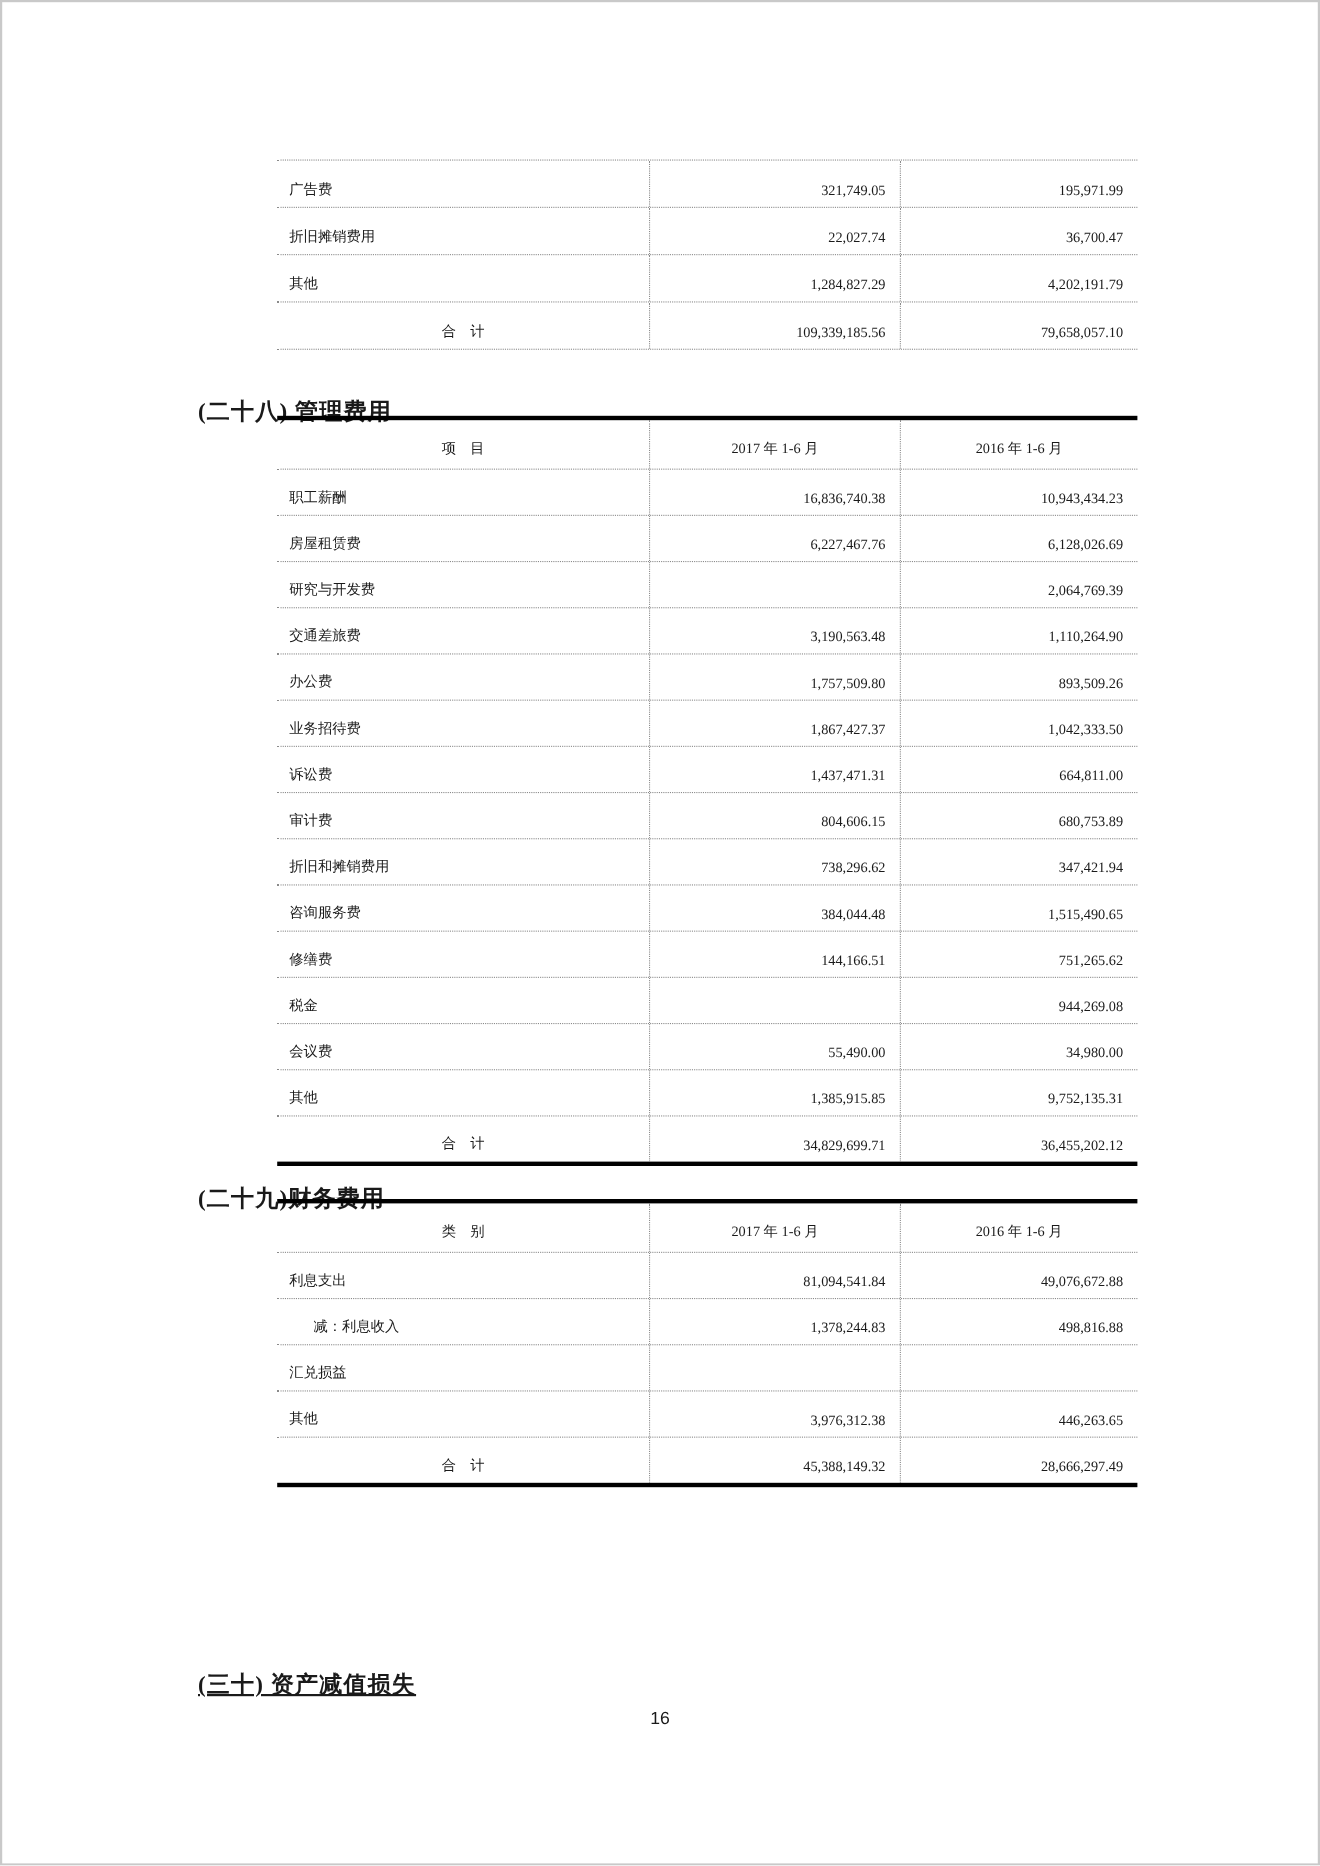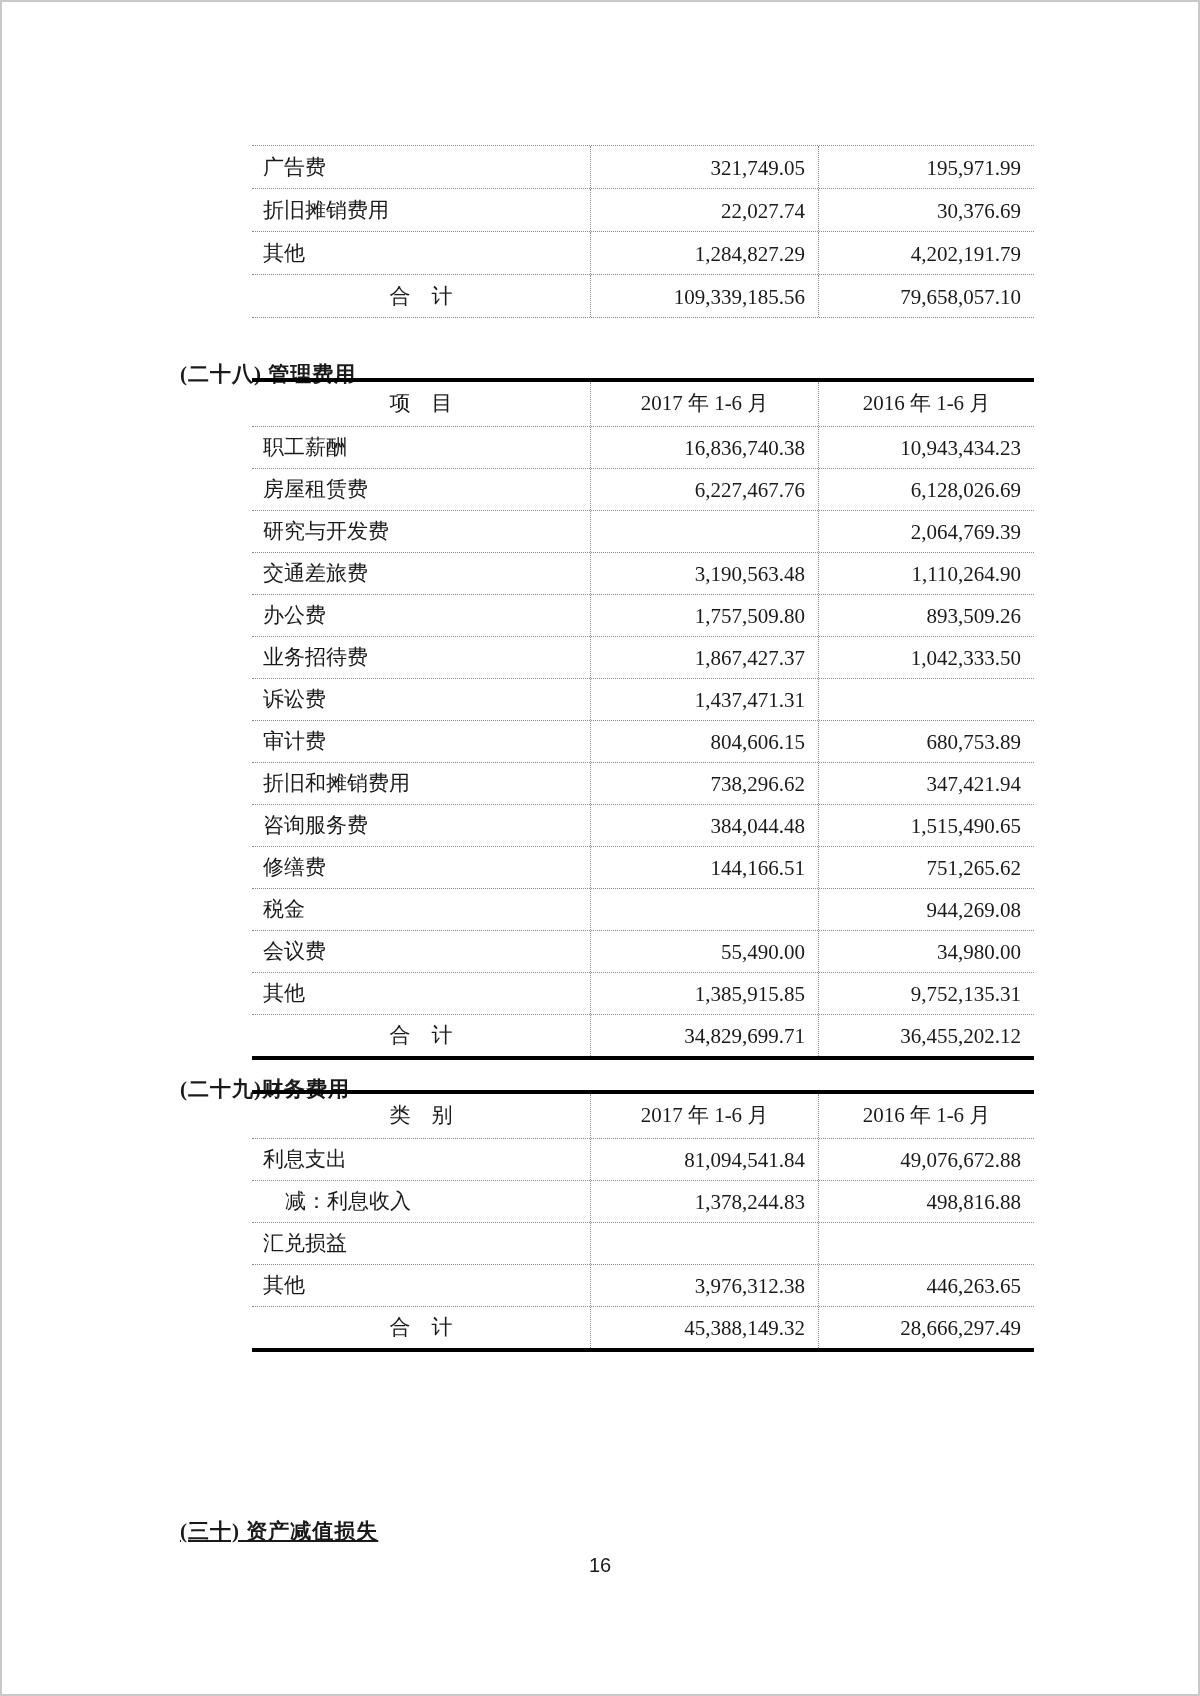--- a/index.html
+++ b/index.html
@@ -7,59 +7,59 @@
     position:relative;
     width:1200px; height:1696px;
     box-sizing:border-box;
     background:#ffffff;
     border:2px solid #c9c9c9;
     font-family:"Liberation Serif","DejaVu Serif",serif;
     color:#1a1a1a;
     overflow:hidden;
   }
   .tbl { position:absolute; left:250px; width:782px; }
-  .row { display:flex; height:41px; border-bottom:1px dotted #8a8a8a; font-size:21px; }
+  .row { display:flex; height:41px; border-bottom:1px dotted #8a8a8a; font-size:13px; }
   .c { box-sizing:border-box; display:flex; align-items:flex-end; padding-bottom:7px; overflow:hidden; white-space:nowrap; }
   .c1 { width:339px; padding-left:11px; border-right:1px dotted #8a8a8a; }
   .c2 { width:228px; justify-content:flex-end; padding-right:13px; border-right:1px dotted #8a8a8a; }
   .c3 { width:215px; justify-content:flex-end; padding-right:13px; }
   .row.hdr { height:44px; }
   .row.hdr .c1, .row.hdr .c2, .row.hdr .c3 { justify-content:center; padding-left:0; padding-right:0; padding-bottom:9px; }
   .row.total .c1 { justify-content:center; padding-left:0; }
   .c1.indent1 { padding-left:33px; }
   .thickline { border-top:4px solid #000000; border-bottom:4px solid #000000; }
   .cont { border-top:1px dotted #8a8a8a; }
   .cont .row { height:42px; }
   .cont .row:last-child { border-bottom:1px dotted #8a8a8a; }
   .section-heading {
     position:absolute; left:178px;
     font-size:21px; font-weight:bold; letter-spacing:1px;
     font-family:"Liberation Serif","DejaVu Serif",serif;
   }
   .pagenum {
     position:absolute; left:0; width:100%;
-    text-align:center; font-size:20px;
+    text-align:center; font-size:16px;
     font-family:"Liberation Sans","DejaVu Sans",sans-serif;
   }
 </style>
 </head>
 <body>
 
 <div class="page">
 
   <div class="tbl cont" style="top:143px;">
     <div class="row">
       <div class="c c1">广告费</div>
       <div class="c c2">321,749.05</div>
       <div class="c c3">195,971.99</div>
     </div>
     <div class="row">
       <div class="c c1">折旧摊销费用</div>
       <div class="c c2">22,027.74</div>
-      <div class="c c3">30,376.69</div>
+      <div class="c c3">36,700.47</div>
     </div>
     <div class="row">
       <div class="c c1">其他</div>
       <div class="c c2">1,284,827.29</div>
       <div class="c c3">4,202,191.79</div>
     </div>
     <div class="row total">
       <div class="c c1">合　计</div>
       <div class="c c2">109,339,185.56</div>
       <div class="c c3">79,658,057.10</div>
@@ -100,20 +100,21 @@
       <div class="c c3">893,509.26</div>
     </div>
     <div class="row">
       <div class="c c1">业务招待费</div>
       <div class="c c2">1,867,427.37</div>
       <div class="c c3">1,042,333.50</div>
     </div>
     <div class="row">
       <div class="c c1">诉讼费</div>
       <div class="c c2">1,437,471.31</div>
+      <div class="c c3">664,811.00</div>
     </div>
     <div class="row">
       <div class="c c1">审计费</div>
       <div class="c c2">804,606.15</div>
       <div class="c c3">680,753.89</div>
     </div>
     <div class="row">
       <div class="c c1">折旧和摊销费用</div>
       <div class="c c2">738,296.62</div>
       <div class="c c3">347,421.94</div>

